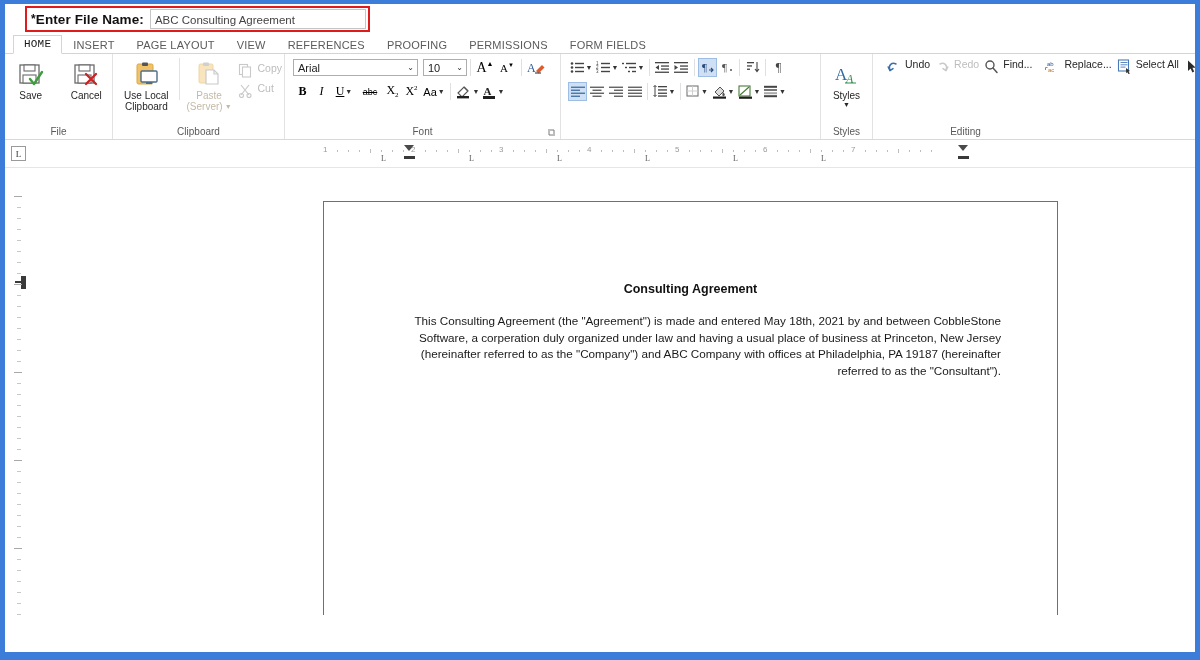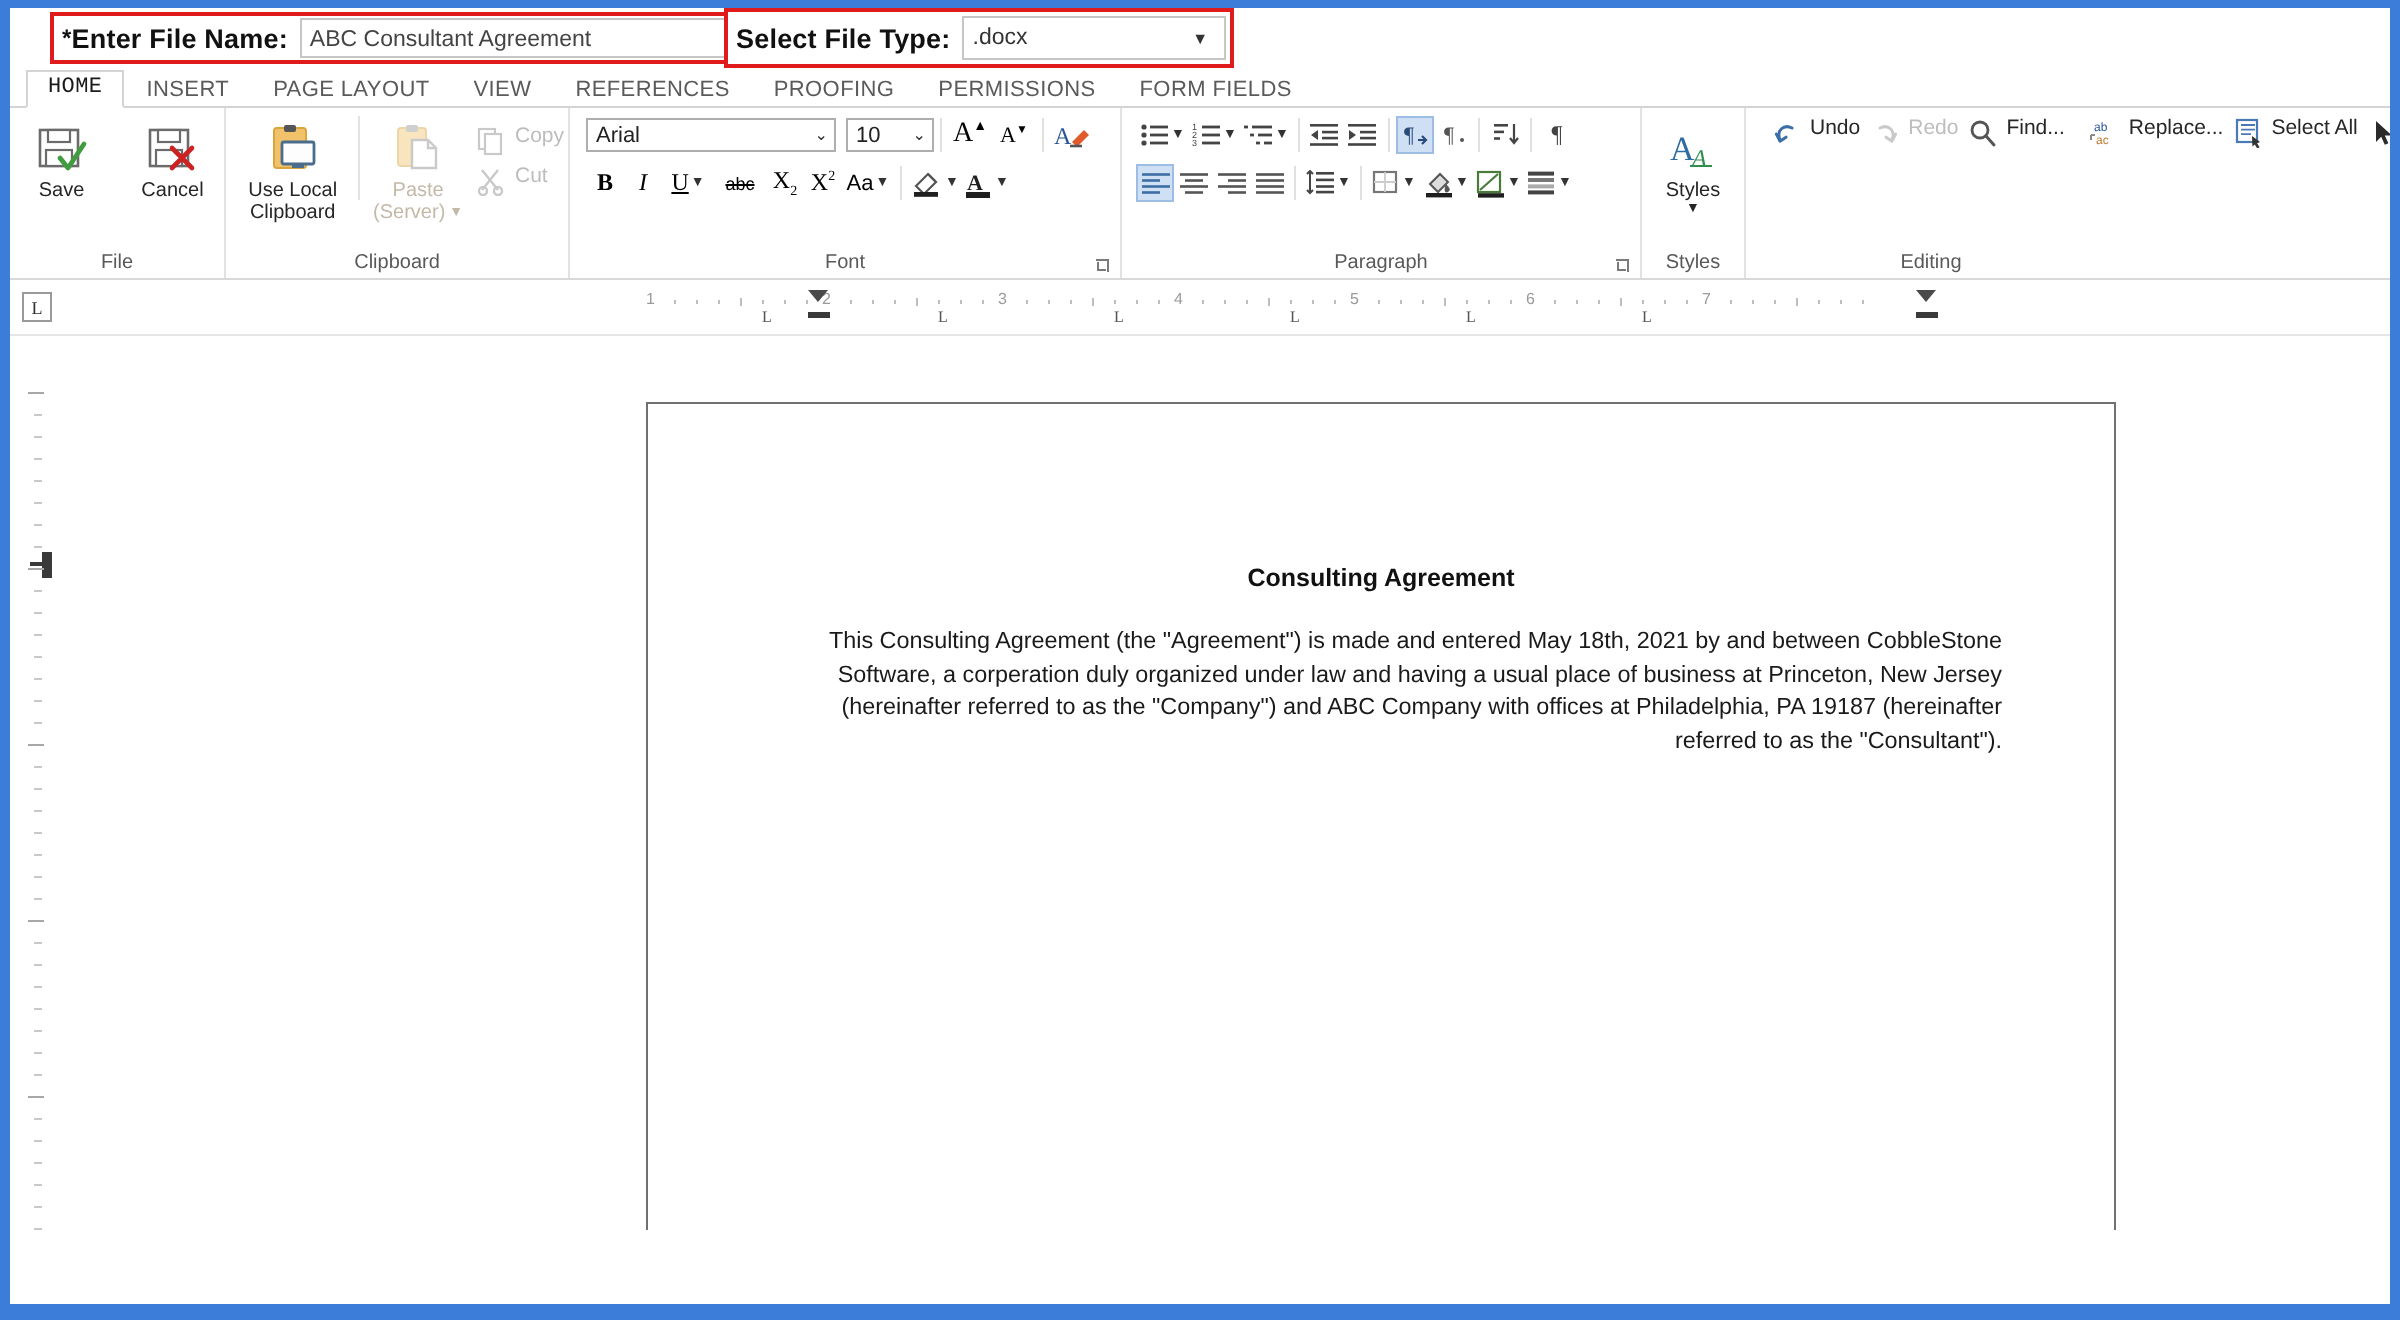--- a/index.html
+++ b/index.html
@@ -156,30 +156,23 @@
 </style>
 </head>
 <body>
 
 <div class="app">
 
   <div class="topbar">
 
     <div class="field-group fg-name">
       <span class="fld-label"><span class="req-star">*</span><span>Enter File Name:</span></span>
-      <div class="txtinput" title="Enter file name">ABC Consultant Agreement</div>
+      <div class="txtinput" title="Enter file name">ABC Consulting Agreement</div>
     </div>
 
-    <div class="field-group fg-type">
-      <span class="fld-label">Select File Type:</span>
-      <div class="selectbox">
-        <span>.docx</span>
-        <span class="caret">▼</span>
-      </div>
-    </div>
   </div>
 
   <div class="tabstrip">
     <div class="tab active">HOME</div>
     <div class="tab">INSERT</div>
     <div class="tab">PAGE LAYOUT</div>
     <div class="tab">VIEW</div>
     <div class="tab">REFERENCES</div>
     <div class="tab">PROOFING</div>
     <div class="tab">PERMISSIONS</div>
@@ -548,29 +541,20 @@
               <svg width="14" height="13" viewBox="0 0 14 13">
                 <rect x="0" y="0.8" width="13" height="2" fill="#444"></rect>
                   <rect x="0" y="4" width="13" height="2" fill="#777"></rect>
                 <rect x="0" y="7.2" width="13" height="2" fill="#aaa"></rect>
                   <rect x="0" y="10.2" width="13" height="2" fill="#444"></rect>
               </svg>
             </span>
             <span class="caret-s">▼</span>
           </div>
         </div>
-      </div>
-      <div class="gname">
-        <span>Paragraph</span>
-        <span class="dlg-launcher">
-          <svg width="9" height="9" viewBox="0 0 9 9">
-              <path d="M1 1 h6 v6" fill="none" stroke="#7a7a7a" stroke-width="1"></path>
-              <path d="M6 6 l-4 0 l0 -4" fill="none" stroke="#7a7a7a" stroke-width="1"></path>
-            </svg>
-        </span>
       </div>
     </div>
 
     <div class="rgroup" style="width:52px;">
       <div class="body" style="justify-content:center;">
         <div class="bigbtn">
           <span class="glyph">
             <svg width="30" height="24" viewBox="0 0 30 24">
               <text x="3" y="17" font-size="17" fill="#2e6ca4" font-family="Liberation Serif, serif">A</text>
               <text x="14" y="20" font-size="12" fill="#2f8f4e" font-family="Liberation Serif, serif" font-style="italic">A</text>

